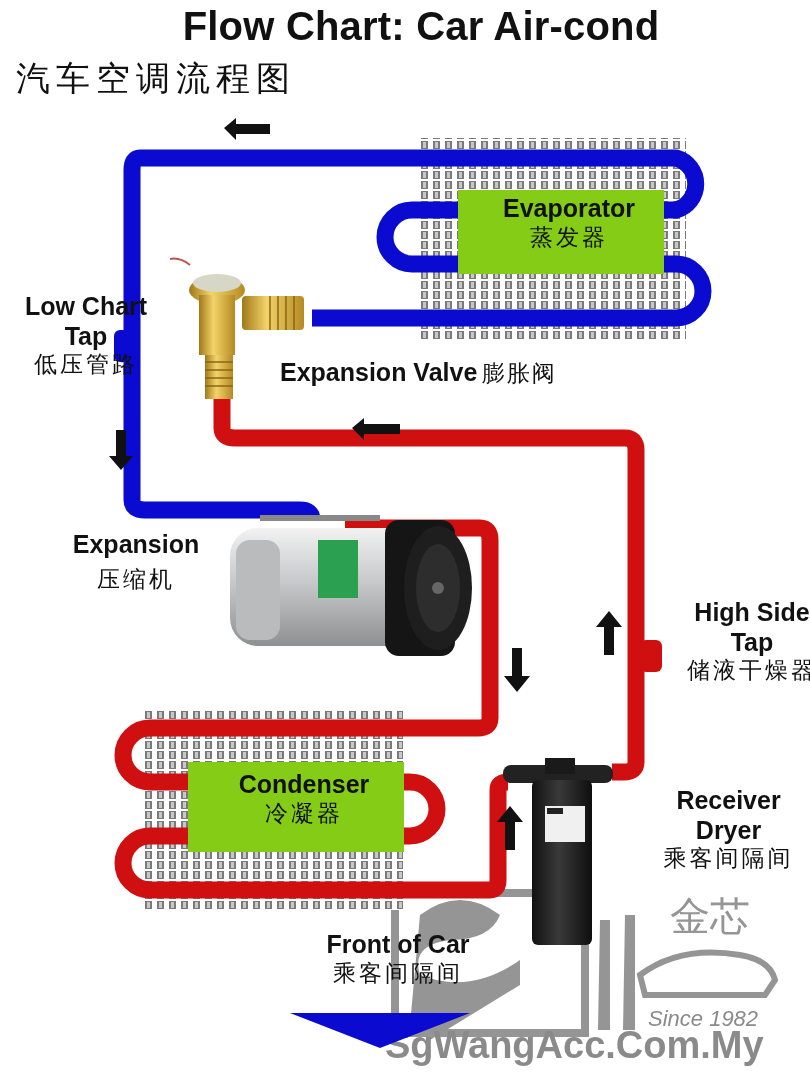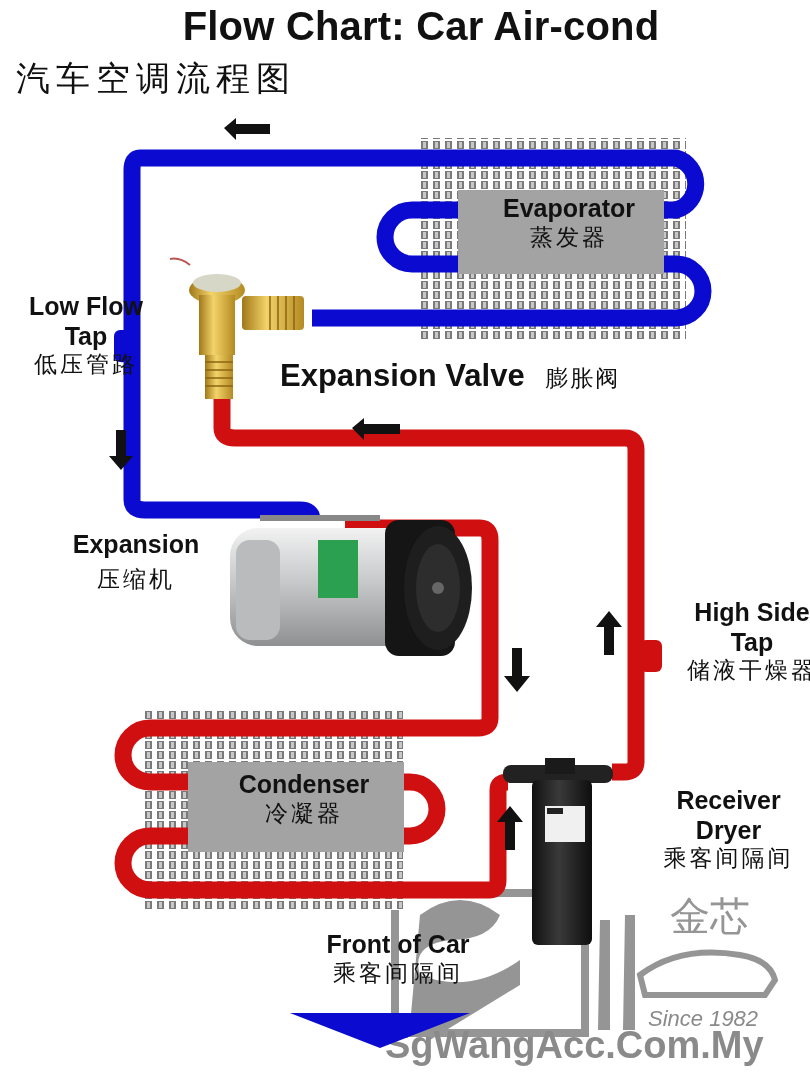--- a/index.html
+++ b/index.html
@@ -6,21 +6,21 @@
   body { width:810px; height:1080px; position:relative; overflow:hidden;
          font-family:"Liberation Sans", "DejaVu Sans", sans-serif; }
   .abs { position:absolute;padding-left:16px; }
   .title-en { left:0; width:810px; top:4px; text-align:center; font-weight:bold;
               font-size:40px; color:#111; letter-spacing:0.2px; }
   .title-zh { left:0; width:810px; top:56px; text-align:left; font-size:34px;
               color:#111; font-family:"DejaVu Serif", serif; letter-spacing:6px; }
   .lbl { font-weight:bold; color:#111; text-align:center; line-height:1.18; }
   .lbl .en { font-size:25px; display:block; }
   .lbl .zh { font-size:23px; display:block; font-family:"DejaVu Serif", serif; letter-spacing:3px; font-weight:normal; }
-  .box { background:#a3a3a3; }
+  .box { background:#84cc16; }
   svg#diagram { position:absolute; left:0; top:0; }
 </style>
 </head>
 <body>
 
 <div class="abs title-en">Flow Chart: Car Air-cond</div>
 <div class="abs title-zh">汽车空调流程图</div>
 
 <svg id="diagram" width="810" height="1080" viewBox="0 0 810 1080">
   <defs>
@@ -118,28 +118,28 @@
     <path d="M505 850 l10 0 l0 -28 l8 0 l-13 -16 l-13 16 l8 0 z"></path>
   </g>
 </svg>
 
 <div class="abs box lbl" style="left:458px;top:190px;width:190px;height:80px;padding-top:4px;">
   <span class="en">Evaporator</span>
   <span class="zh">蒸发器</span>
 </div>
 
 <div class="abs lbl" style="left:0;top:292px;width:140px;">
-  <span class="en">Low Flow</span>
+  <span class="en">Low Chart</span>
   <span class="en">Tap</span>
   <span class="zh">低压管路</span>
 </div>
 
 <div class="abs" style="left:264px;top:358px;white-space:nowrap;font-weight:bold;color:#111;">
-  <span style="font-size:31px;">Expansion Valve</span>
-  <span style="font-size:23px;font-family:'DejaVu Serif',serif;font-weight:normal;margin-left:16px;letter-spacing:2px;">膨胀阀</span>
+  <span style="font-size:25px;">Expansion Valve</span>
+  <span style="font-size:23px;font-family:'DejaVu Serif',serif;font-weight:normal;margin-left:0;letter-spacing:2px;">膨胀阀</span>
 </div>
 
 <div class="abs lbl" style="left:20px;top:530px;width:200px;">
   <span class="en">Expansion</span>
   <span class="zh" style="margin-top:6px;">压缩机</span>
 </div>
 
 <div class="abs lbl" style="left:662px;top:598px;width:148px;">
   <span class="en">High Side</span>
   <span class="en">Tap</span>

